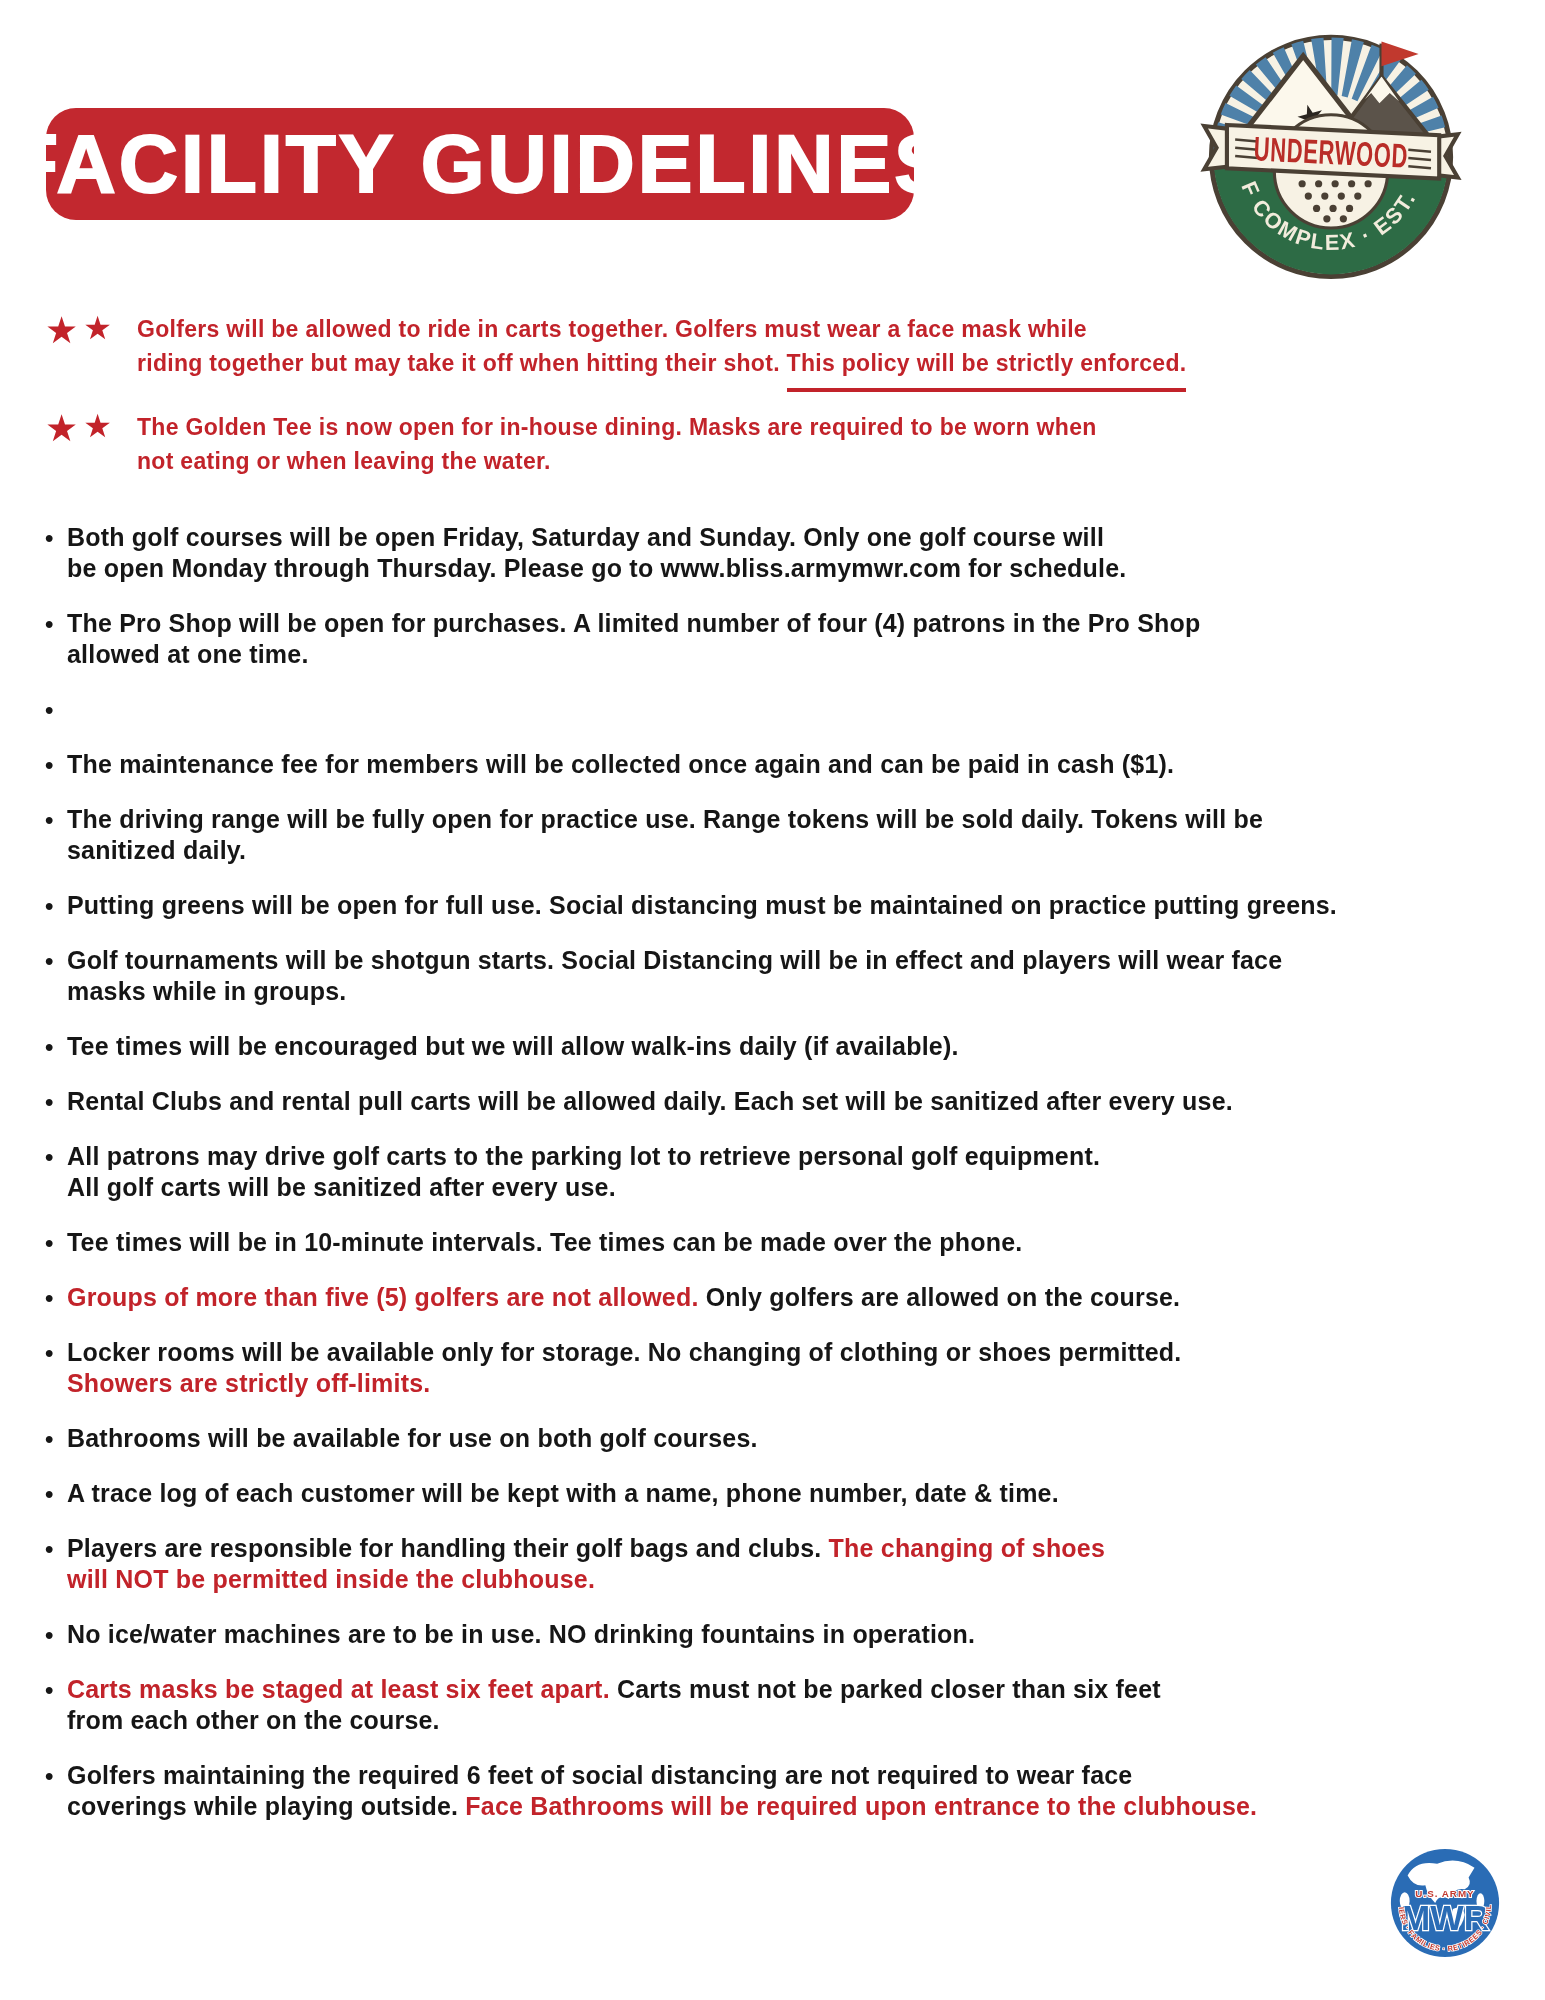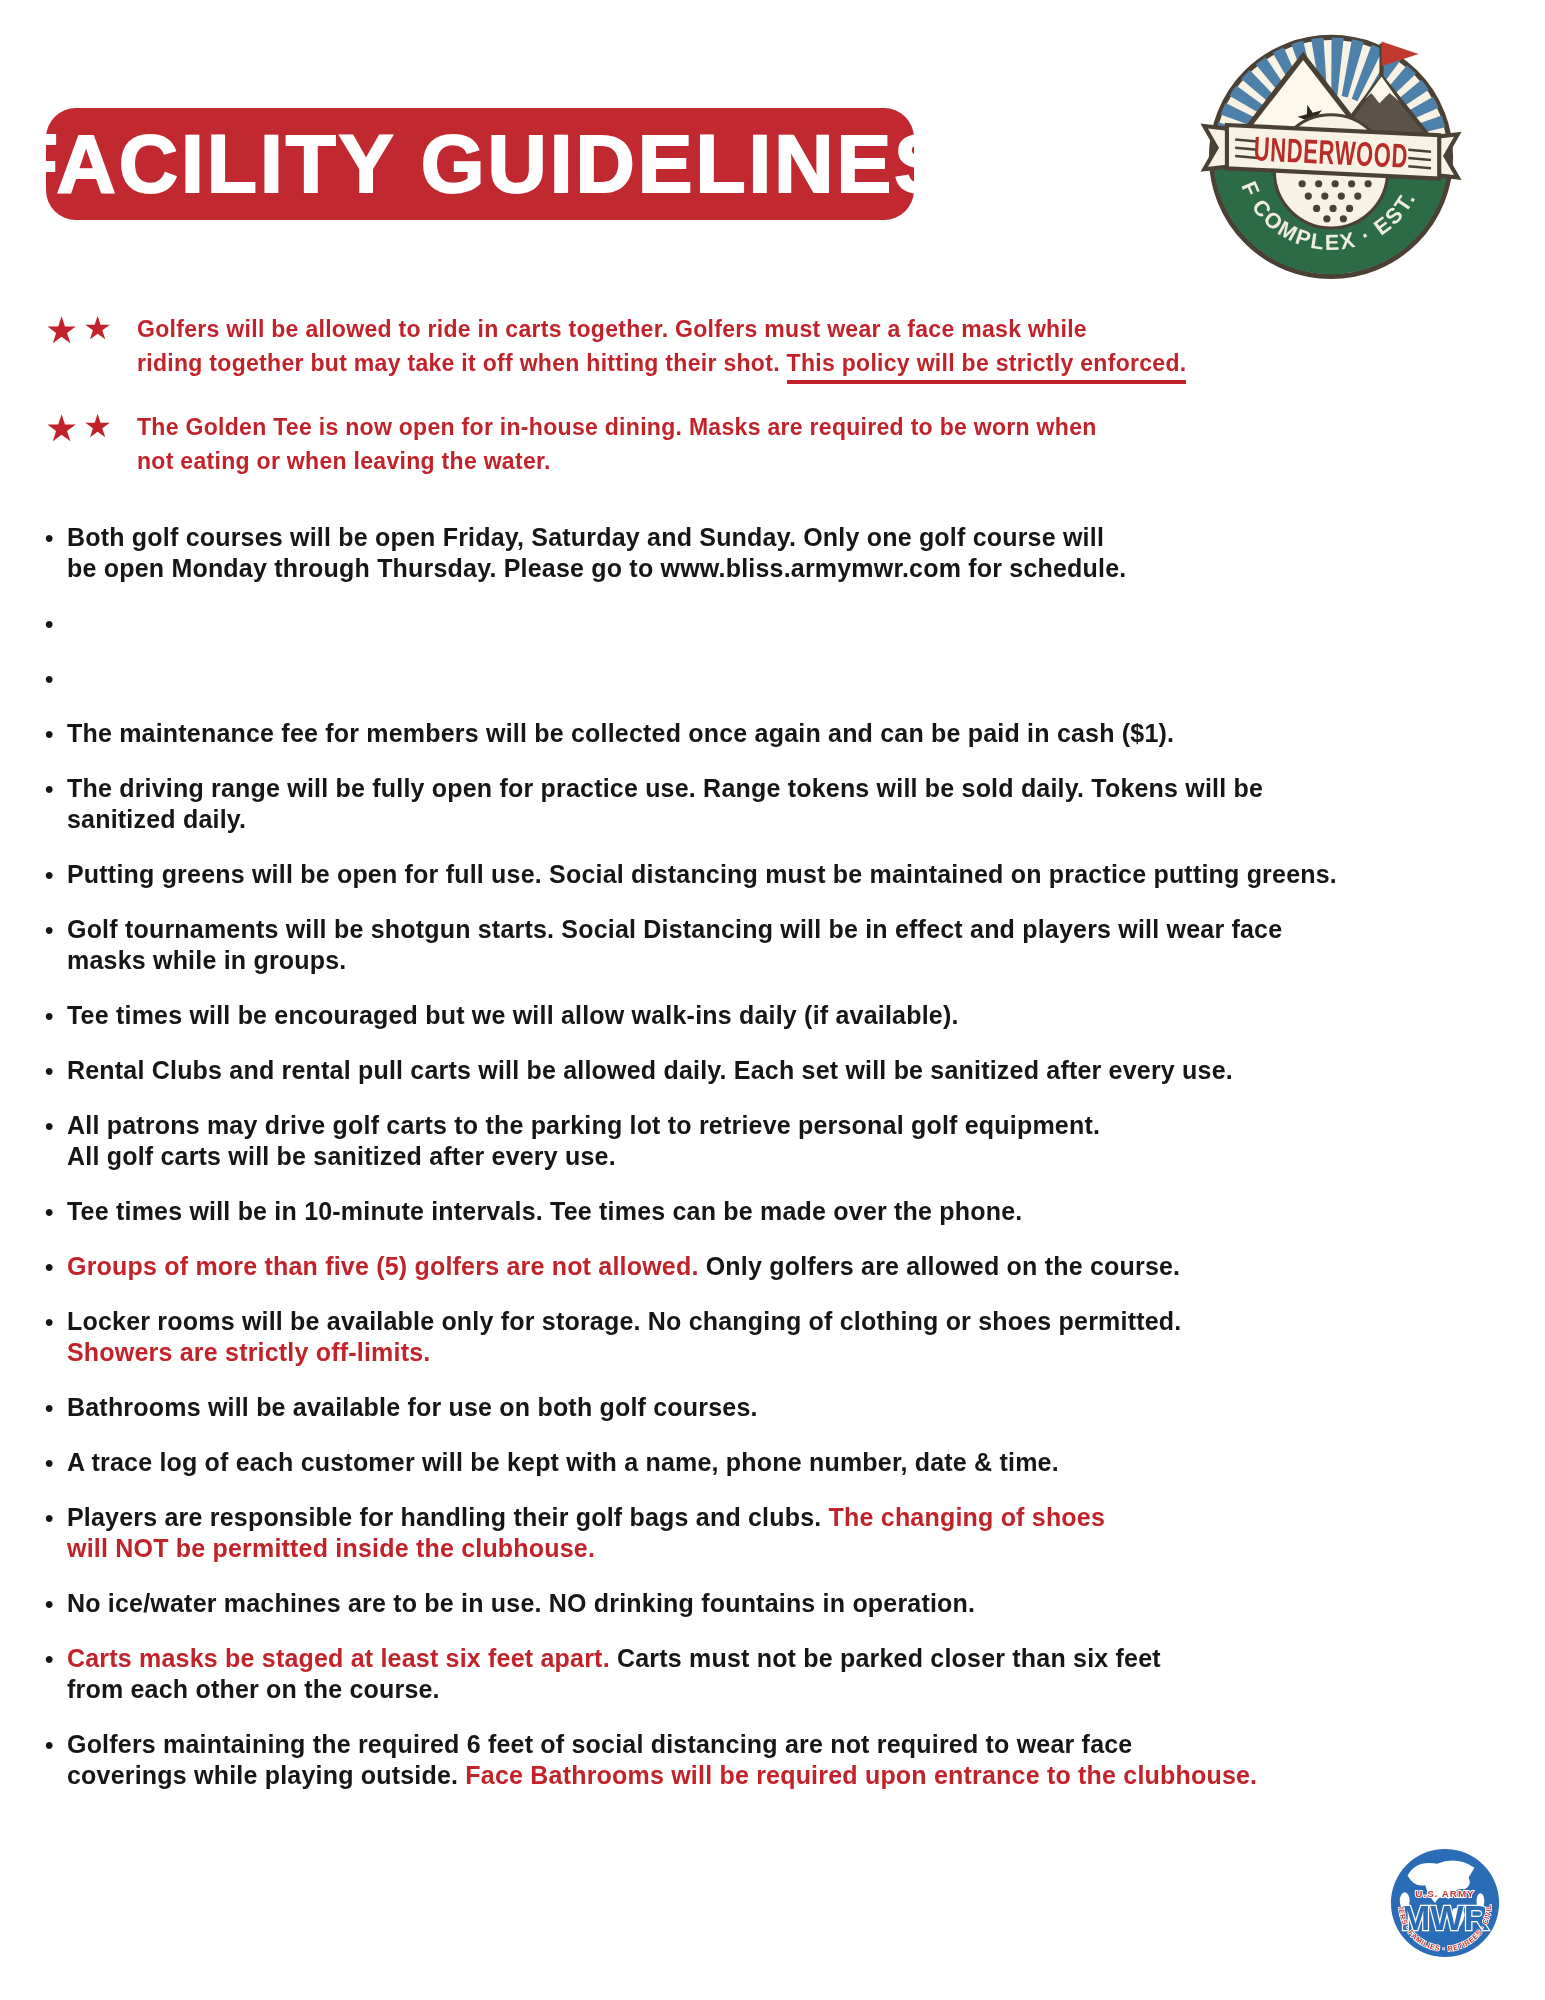--- a/index.html
+++ b/index.html
@@ -39,21 +39,21 @@
   .notice{display:flex;margin-bottom:30px;}
   .stars{flex:none;width:92px;color:var(--red);padding-top:0;line-height:1;}
   .stars .s1{font-size:37px;}
   .stars .s2{font-size:32px;margin-left:5px;vertical-align:4px;}
   .ntext{
     font-weight:bold;color:var(--red);font-size:23px;line-height:34px;
     white-space:pre-line;letter-spacing:.3px;
   }
   .seg-red{color:var(--red);}
   .seg-black{color:var(--ink);}
-  .seg-red-underline{color:var(--red);border-bottom:4px solid var(--red);padding-bottom:4px;}
+  .seg-red-underline{color:var(--red);border-bottom:4px solid var(--red);padding-bottom:12px;}
 
   .guidelines{list-style:none;margin-top:44px;}
   .bullet-item{display:flex;margin-bottom:24px;font-weight:bold;font-size:25px;line-height:31px;}
   .dot{flex:none;width:22px;color:var(--ink);font-size:24px;}
   .btext{white-space:pre-line;letter-spacing:.2px;}
 </style>
 </head>
 <body>
 
 <div class="page">
@@ -145,20 +145,22 @@
         </div>
       </section>
     <ul class="guidelines">
         <li class="bullet-item">
           <span class="dot">•</span>
           <div class="btext"><span class="seg seg-black">Both golf courses will be open Friday, Saturday and Sunday. Only one golf course will
 be open Monday through Thursday. Please go to www.bliss.armymwr.com for schedule.</span></div>
         </li>
         <li class="bullet-item">
           <span class="dot">•</span>
+          <div class="btext"><span class="seg seg-black">The Pro Shop will be open for purchases. A limited number of four (4) patrons in the Pro Shop
+allowed at one time.</span></div>
         </li>
         <li class="bullet-item">
           <span class="dot">•</span>
         </li>
         <li class="bullet-item">
           <span class="dot">•</span>
           <div class="btext"><span class="seg seg-black">The maintenance fee for members will be collected once again and can be paid in cash ($1).</span></div>
         </li>
         <li class="bullet-item">
           <span class="dot">•</span>

